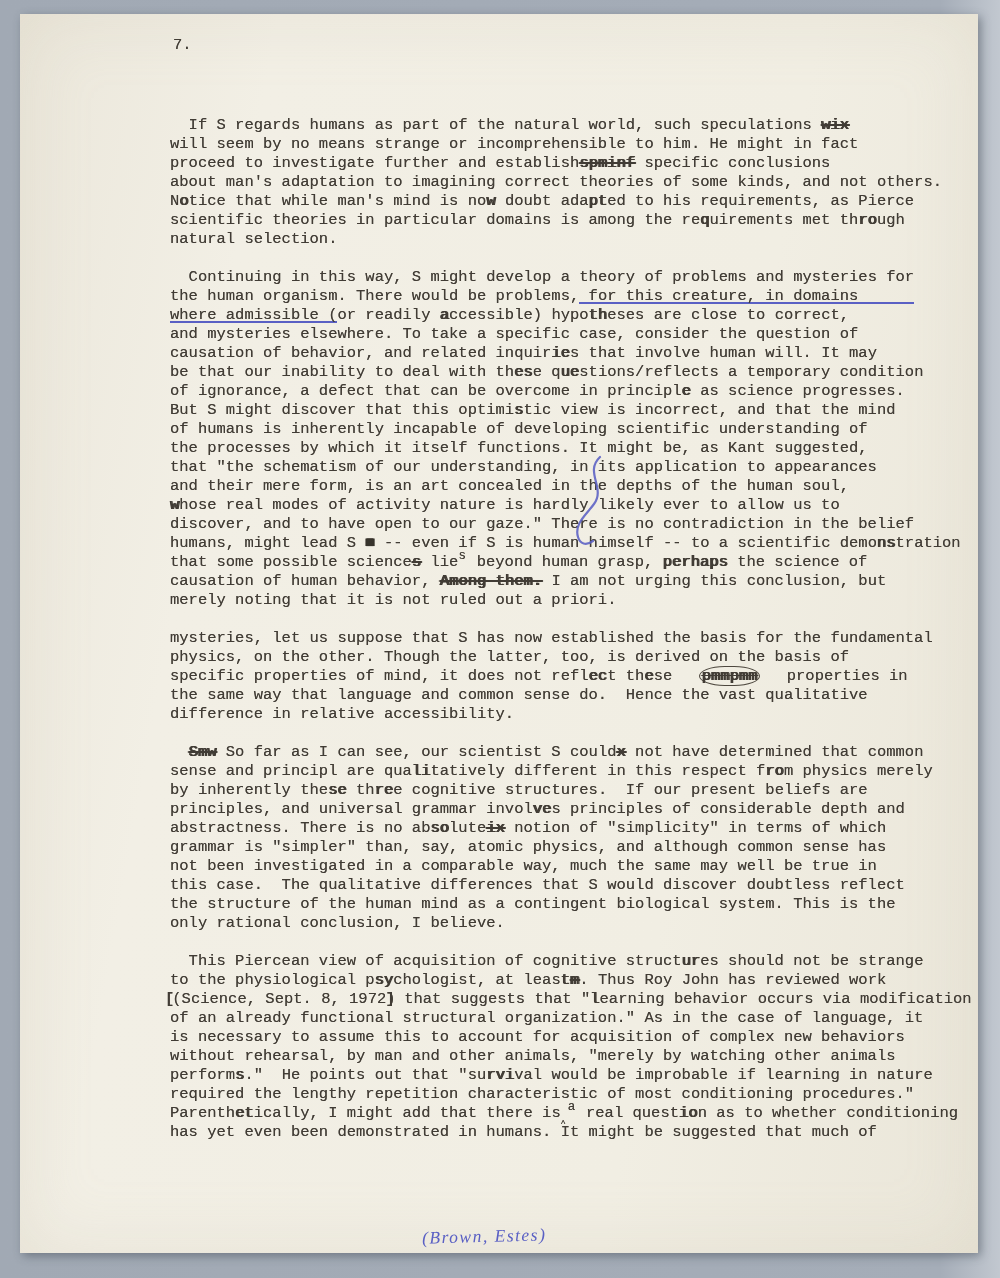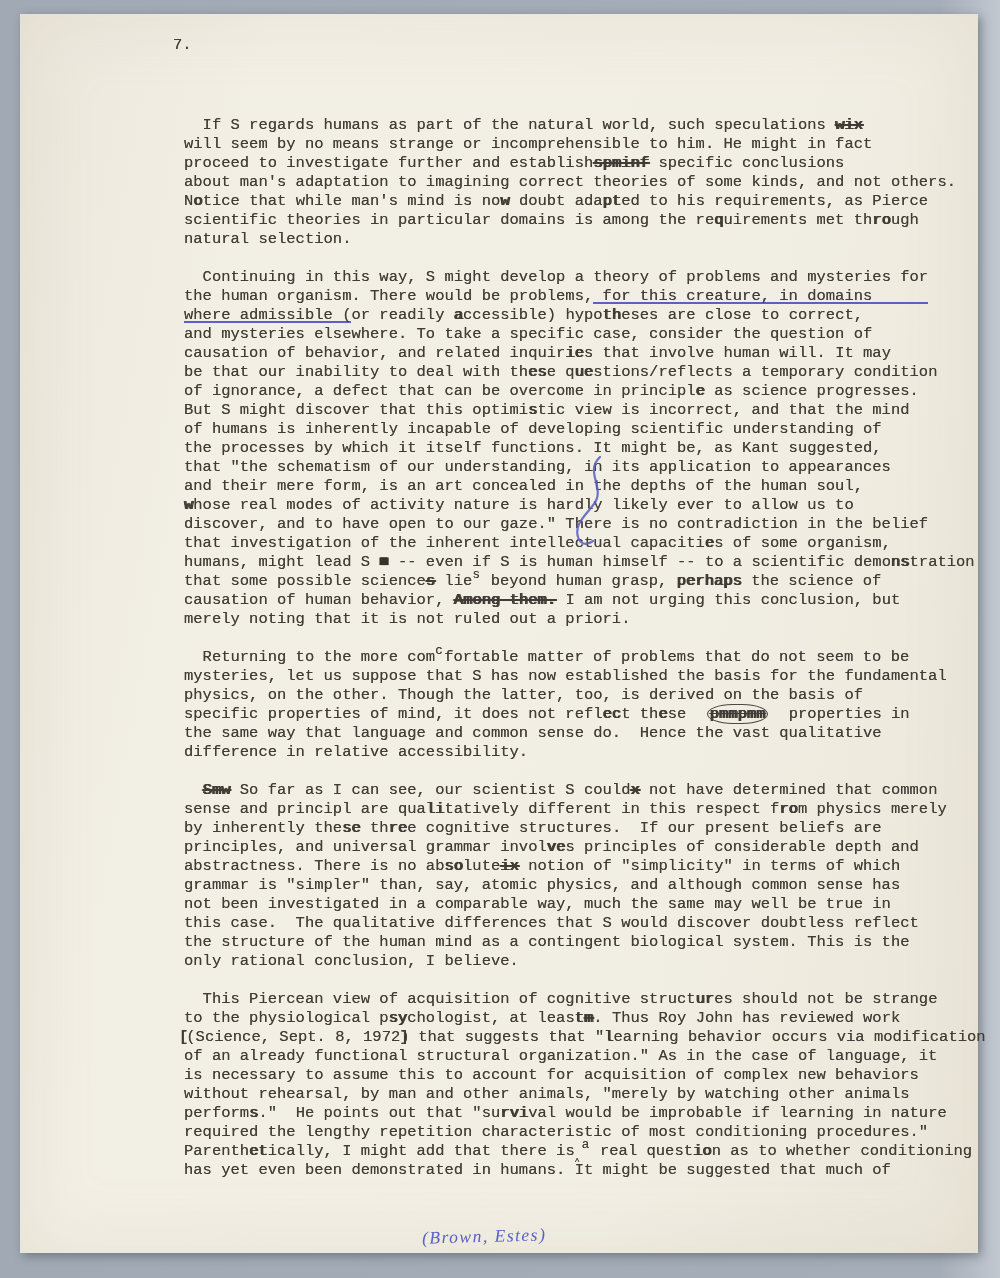--- a/index.html
+++ b/index.html
@@ -25,36 +25,36 @@
   }
   .pagenum{
     position:absolute;
     left:153px;top:22px;
     font-size:15.5px;
     color:var(--ink);
     text-shadow:0 0 .6px rgba(65,60,53,.7);
   }
   .body{
     position:absolute;
-    left:164px;top:102px;
+    left:150px;top:102px;
     width:812px;
     color:var(--ink);
     font-size:15.5px;
     text-shadow:0 0 .6px rgba(65,60,53,.7);
   }
   .para{margin-bottom:19px;}
   .line{height:19px;line-height:19px;white-space:pre;}
   .ov{text-shadow:.9px 0 currentColor,-.4px 0 currentColor;}
   .st,.stx{text-decoration:line-through;text-decoration-thickness:1.6px;}
   .stx{text-shadow:.9px 0 currentColor,-.4px 0 currentColor;}
   .bl{border-bottom:2px solid var(--blue);padding-bottom:16px;}
   .ci{
     border:1.6px solid #4d473e;
     border-radius:48%/58%;
-    padding:0 2px;margin:0 11px;
+    padding:0 2px;margin:0 17px;
     text-decoration:line-through;
     text-shadow:.9px 0 currentColor,-.4px 0 currentColor;
   }
   .ins{
     display:inline-block;width:9px;
     transform:translateY(-7px);
     font-size:12.5px;
   }
   .car{
     display:inline-block;width:7px;
@@ -100,28 +100,26 @@
         <div class="line"><span>causation of behavior, and related inquir</span><span class="ov">ie</span><span>s that involve human will. It may</span></div>
         <div class="line"><span>be that our inability to deal with th</span><span class="ov">es</span><span>e q</span><span class="ov">ue</span><span>stions/reflects a temporary condition</span></div>
         <div class="line"><span>of ignorance, a defect that can be overcome in principl</span><span class="ov">e</span><span> as science progresses.</span></div>
         <div class="line"><span>But S might discover that this optimi</span><span class="ov">s</span><span>tic view is incorrect, and that the mind</span></div>
         <div class="line"><span>of humans is inherently incapable of developing scientific understanding of</span></div>
         <div class="line"><span>the processes by which it itself functions. It might be, as Kant suggested,</span></div>
         <div class="line"><span>that "the schematism of our understanding, in its application to appearances</span></div>
         <div class="line"><span>and their mere form, is an art concealed in the depths of the human soul,</span></div>
         <div class="line"><span class="ov">w</span><span>hose real modes of activity nature is hardly likely ever to allow us to</span></div>
         <div class="line"><span>discover, and to have open to our gaze." There is no contradiction in the belief</span></div>
-        <div class="line"><span>that investigation of the inherent intellectual capaciti</span><span class="ov">e</span><span>s of some organism,</span></div>
         <div class="line"><span>humans, might lead S </span><span class="blot">■</span><span> -- even if S is human himself -- to a scientific demo</span><span class="ov">ns</span><span>tration</span></div>
         <div class="line"><span>that some possible science</span><span class="stx">s</span><span> lie</span><span class="ins">s</span><span> beyond human grasp, </span><span class="ov">perhaps</span><span> the science of</span></div>
         <div class="line"><span>causation of human behavior, </span><span class="stx">Among them.</span><span> I am not urging this conclusion, but</span></div>
         <div class="line"><span>merely noting that it is not ruled out a priori.</span></div>
       </div>
       <div class="para">
-        <div class="line"><span>  Returning to the more com</span><span class="ins">c</span><span>fortable matter of problems that do not seem to be</span></div>
         <div class="line"><span>mysteries, let us suppose that S has now established the basis for the fundamental</span></div>
         <div class="line"><span>physics, on the other. Though the latter, too, is derived on the basis of</span></div>
         <div class="line"><span>specific properties of mind, it does not refl</span><span class="ov">ec</span><span>t th</span><span class="ov">e</span><span>se </span><span class="ci">pmmpmm</span><span> properties in</span></div>
         <div class="line"><span>the same way that language and common sense do.  Hence the vast qualitative</span></div>
         <div class="line"><span>difference in relative accessibility.</span></div>
       </div>
       <div class="para">
         <div class="line"><span>  </span><span class="stx">Smw</span><span> So far as I can see, our scientist S could</span><span class="stx">x</span><span> not have determined that common</span></div>
         <div class="line"><span>sense and principl are qua</span><span class="ov">li</span><span>tatively different in this respect f</span><span class="ov">ro</span><span>m physics merely</span></div>
         <div class="line"><span>by inherently the</span><span class="ov">se</span><span> th</span><span class="ov">re</span><span>e cognitive structures.  If our present beliefs are</span></div>

